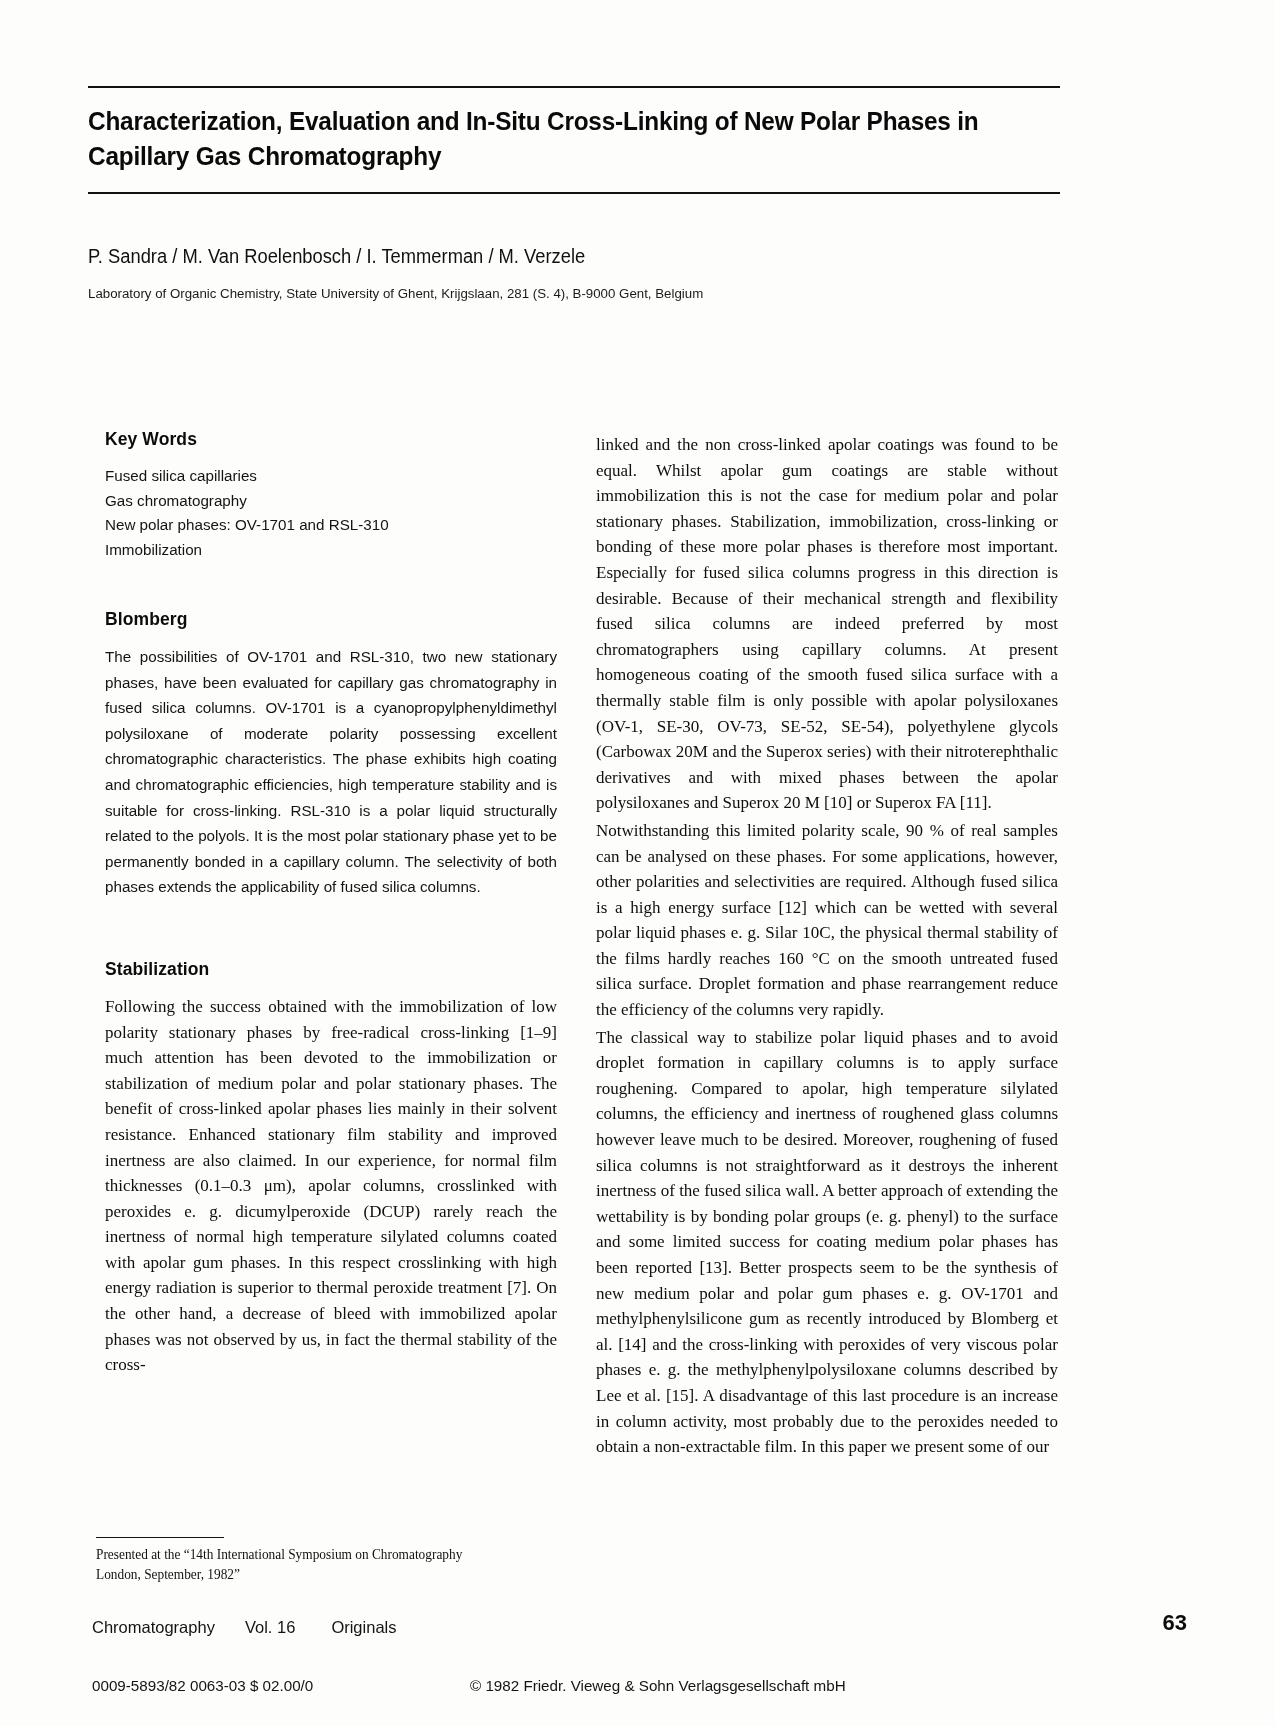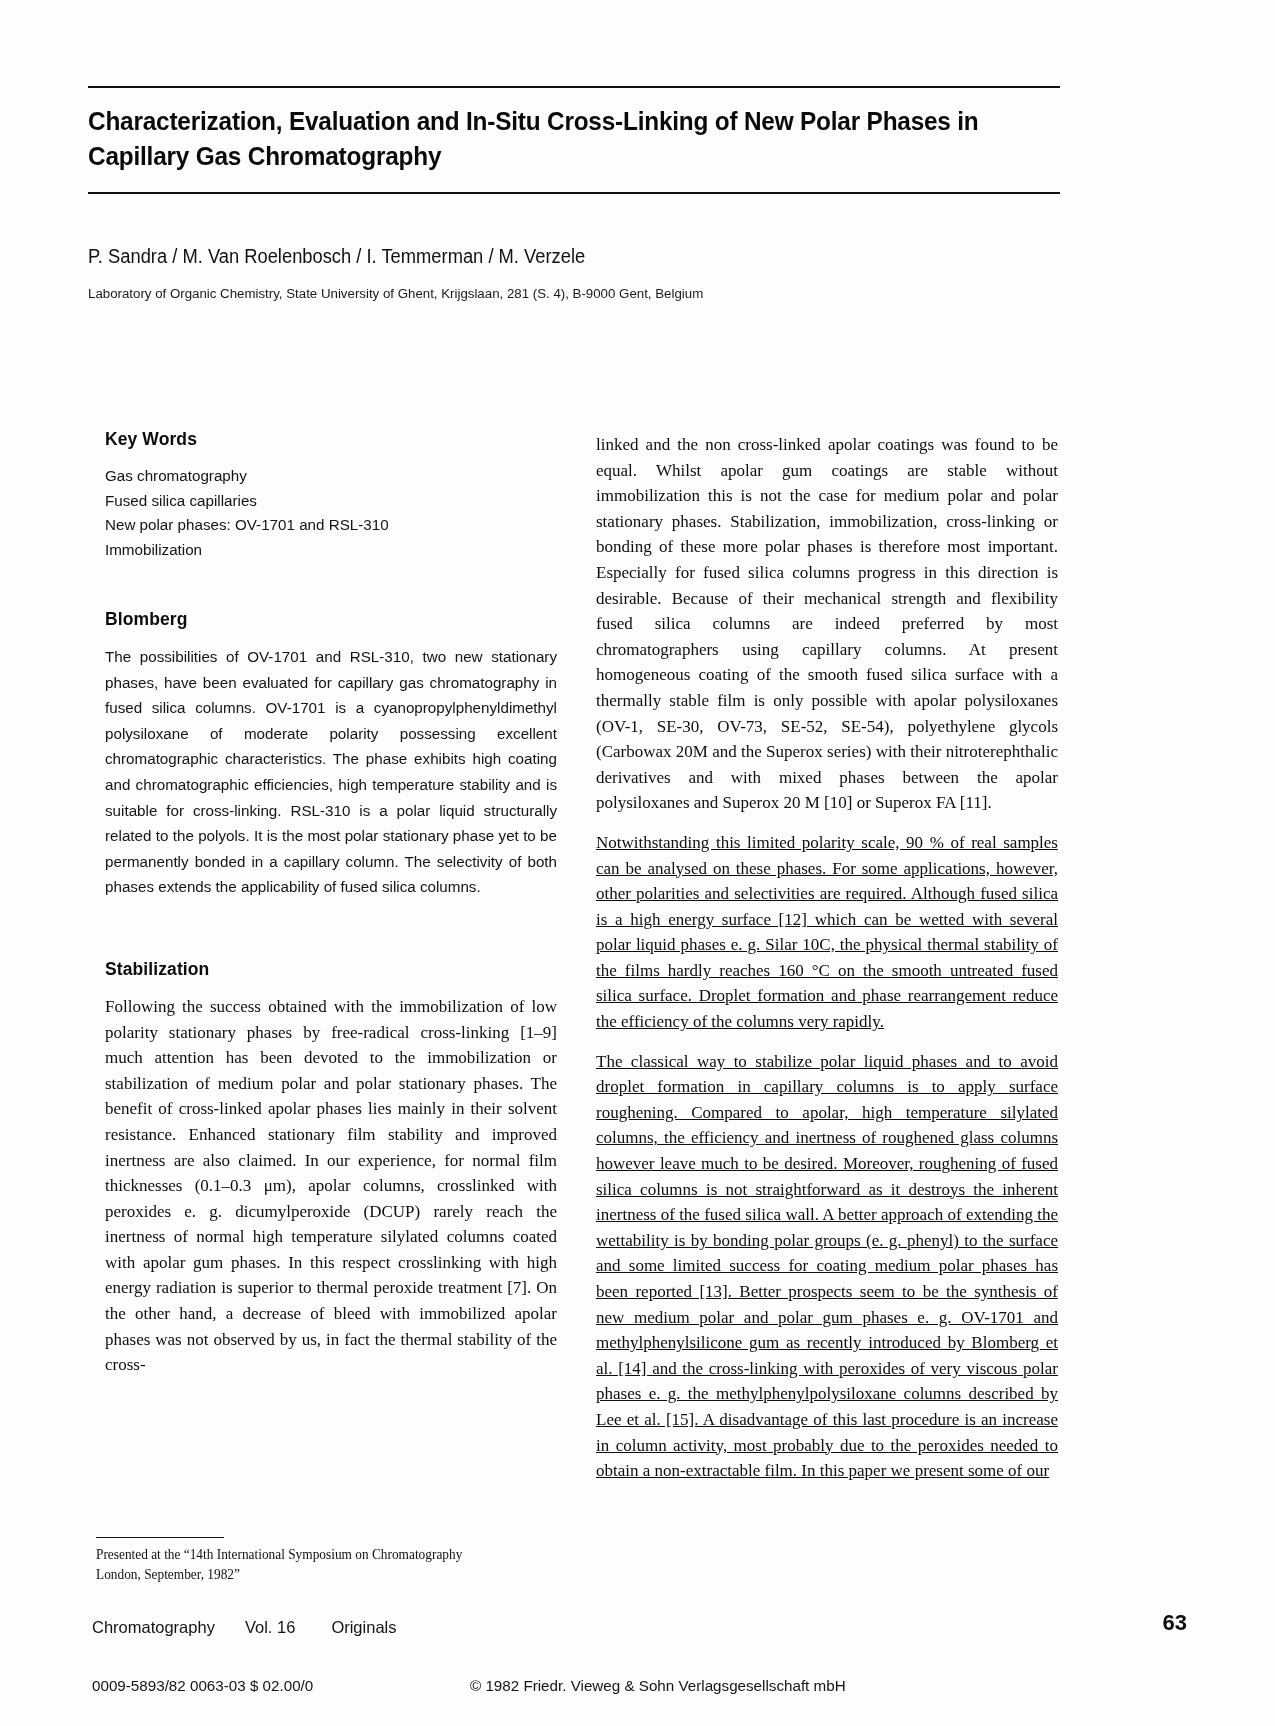--- a/index.html
+++ b/index.html
@@ -113,21 +113,21 @@
     font-family: "Liberation Serif", serif;
     font-size: 17px;
     line-height: 25.6px;
     color: #0e0e0e;
     text-align: justify;
     margin: 0 0 0 0;
   }
   .serif-body p { margin: 0 0 0 0; }
   .serif-body p + p { margin-top: 0px; }
 
-  .col-right .serif-body p + p { margin-top: 14px; text-decoration: underline; }
+  .col-right .serif-body p + p { margin-top: 2px; }
 
   
   .footnote-rule {
     position: absolute;
     left: 96px;
     top: 1537px;
     width: 128px;
     border-top: 1.5px solid #111;
     height: 0;
   }
@@ -195,22 +195,22 @@
 
   <div class="rule" id="rule-under-title"></div>
 
   <div class="authors">P. Sandra / M. Van Roelenbosch / I. Temmerman / M. Verzele</div>
   <div class="affiliation">Laboratory of Organic Chemistry, State University of Ghent, Krijgslaan, 281 (S. 4), B-9000 Gent, Belgium</div>
 
   <div class="col-left">
 
     <h2 class="sans-head">Key Words</h2>
     <div class="keyword-list">
+      <div>Fused silica capillaries</div>
       <div>Gas chromatography</div>
-      <div>Fused silica capillaries</div>
       <div>New polar phases: OV-1701 and RSL-310</div>
       <div>Immobilization</div>
     </div>
 
     <h2 class="sans-head">Blomberg</h2>
     <div class="summary-body">The possibilities of OV-1701 and RSL-310, two new stationary phases, have been evaluated for capillary gas chromatography in fused silica columns. OV-1701 is a cyanopropylphenyldimethyl polysiloxane of moderate polarity possessing excellent chromatographic characteristics. The phase exhibits high coating and chromatographic efficiencies, high temperature stability and is suitable for cross-linking. RSL-310 is a polar liquid structurally related to the polyols. It is the most polar stationary phase yet to be permanently bonded in a capillary column. The selectivity of both phases extends the applicability of fused silica columns.</div>
 
     <h2 class="sans-head">Stabilization</h2>
     <div class="serif-body">
       <p>Following the success obtained with the immobilization of low polarity stationary phases by free-radical cross-linking [1–9] much attention has been devoted to the immobilization or stabilization of medium polar and polar stationary phases. The benefit of cross-linked apolar phases lies mainly in their solvent resistance. Enhanced stationary film stability and improved inertness are also claimed. In our experience, for normal film thicknesses (0.1–0.3 μm), apolar columns, crosslinked with peroxides e. g. dicumylperoxide (DCUP) rarely reach the inertness of normal high temperature silylated columns coated with apolar gum phases. In this respect crosslinking with high energy radiation is superior to thermal peroxide treatment [7]. On the other hand, a decrease of bleed with immobilized apolar phases was not observed by us, in fact the thermal stability of the cross-</p>

